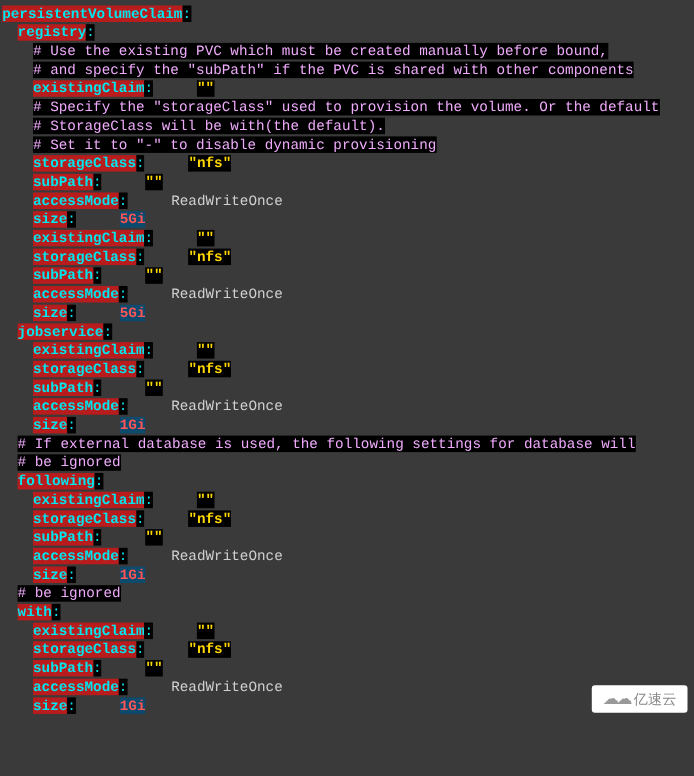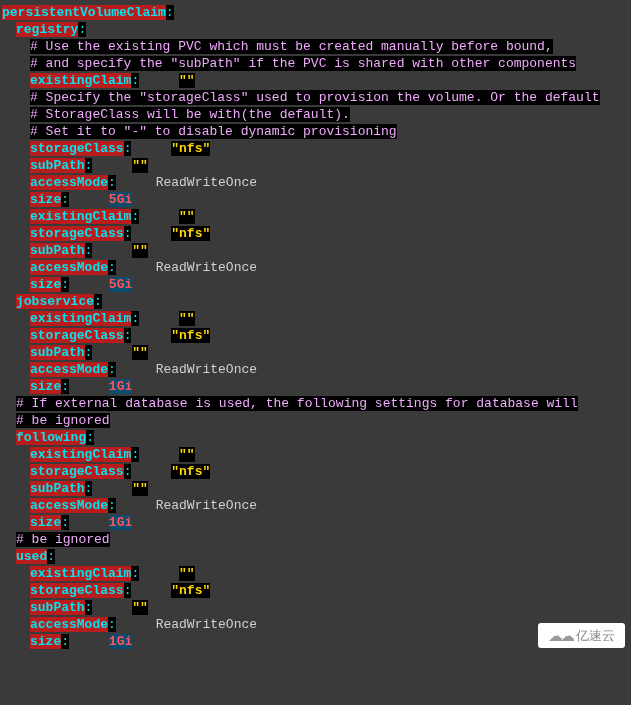--- a/index.html
+++ b/index.html
@@ -72,21 +72,21 @@
     <div class="line ind2"><span class="key">size</span><span class="colon">:</span><span class="plain"> </span><span class="num">1Gi</span></div>
     <div class="line ind1"><span class="comment"># If external database is used, the following settings for database will</span></div>
     <div class="line ind1"><span class="comment"># be ignored</span></div>
     <div class="line ind1"><span class="key">following</span><span class="colon">:</span></div>
     <div class="line ind2"><span class="key">existingClaim</span><span class="colon">:</span><span class="plain"> </span><span class="string">""</span></div>
     <div class="line ind2"><span class="key">storageClass</span><span class="colon">:</span><span class="plain"> </span><span class="string">"nfs"</span></div>
     <div class="line ind2"><span class="key">subPath</span><span class="colon">:</span><span class="plain"> </span><span class="string">""</span></div>
     <div class="line ind2"><span class="key">accessMode</span><span class="colon">:</span><span class="plain"> ReadWriteOnce</span></div>
     <div class="line ind2"><span class="key">size</span><span class="colon">:</span><span class="plain"> </span><span class="num">1Gi</span></div>
     <div class="line ind1"><span class="comment"># be ignored</span></div>
-    <div class="line ind1"><span class="key">used</span><span class="colon">:</span></div>
+    <div class="line ind1"><span class="key">with</span><span class="colon">:</span></div>
     <div class="line ind2"><span class="key">existingClaim</span><span class="colon">:</span><span class="plain"> </span><span class="string">""</span></div>
     <div class="line ind2"><span class="key">storageClass</span><span class="colon">:</span><span class="plain"> </span><span class="string">"nfs"</span></div>
     <div class="line ind2"><span class="key">subPath</span><span class="colon">:</span><span class="plain"> </span><span class="string">""</span></div>
     <div class="line ind2"><span class="key">accessMode</span><span class="colon">:</span><span class="plain"> ReadWriteOnce</span></div>
     <div class="line ind2"><span class="key">size</span><span class="colon">:</span><span class="plain"> </span><span class="num">1Gi</span></div>
   </div>
 
 <div class="watermark">
   <span class="watermark-icon">☁☁</span>
   <span>亿速云</span>

